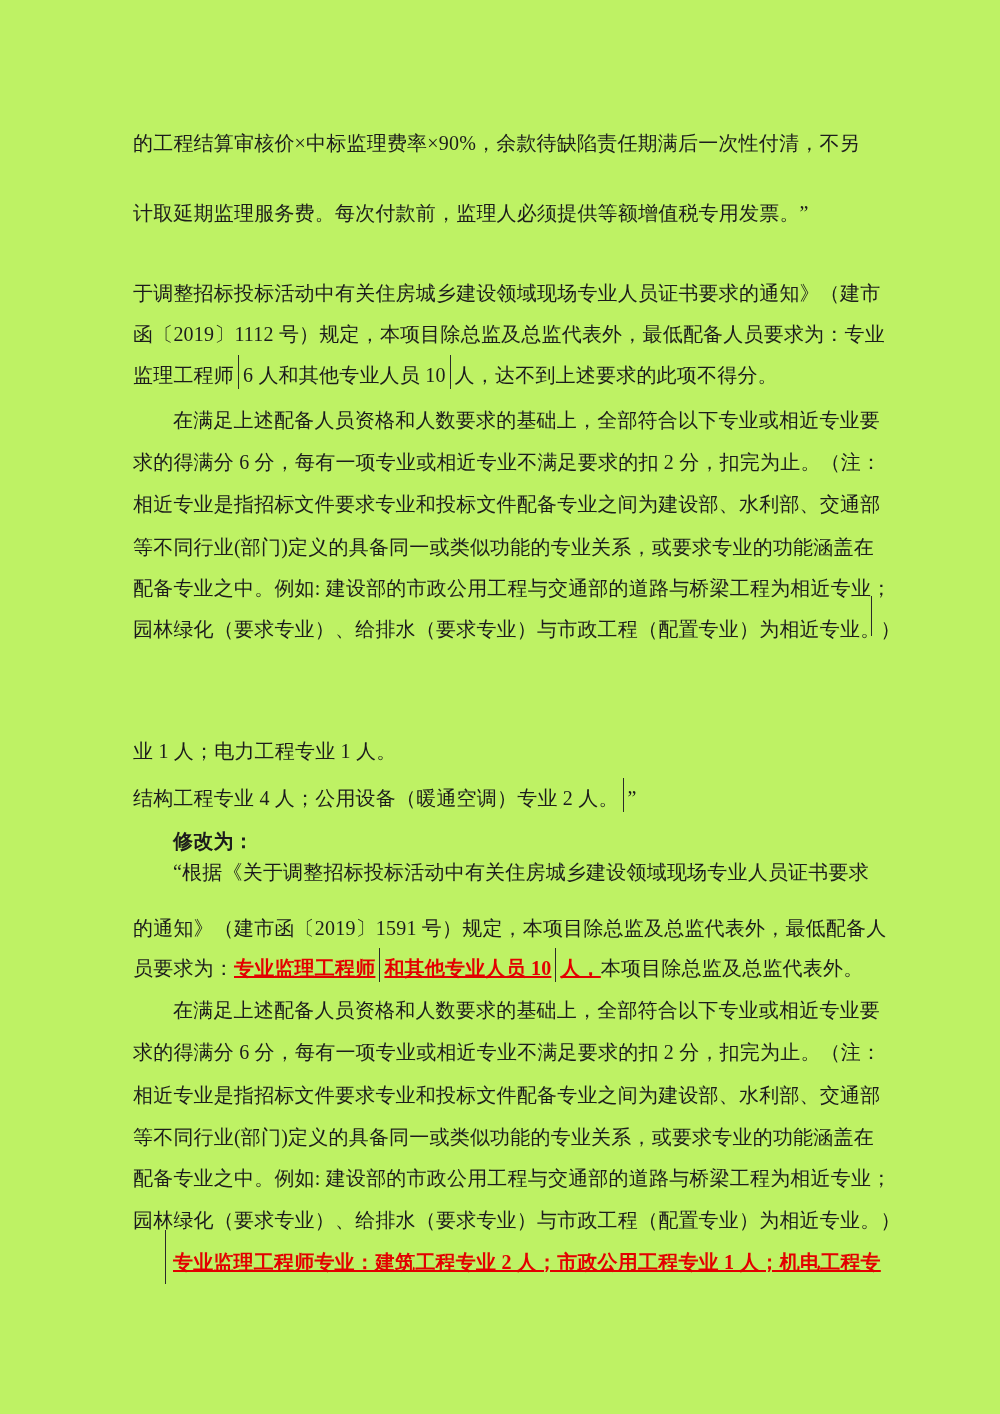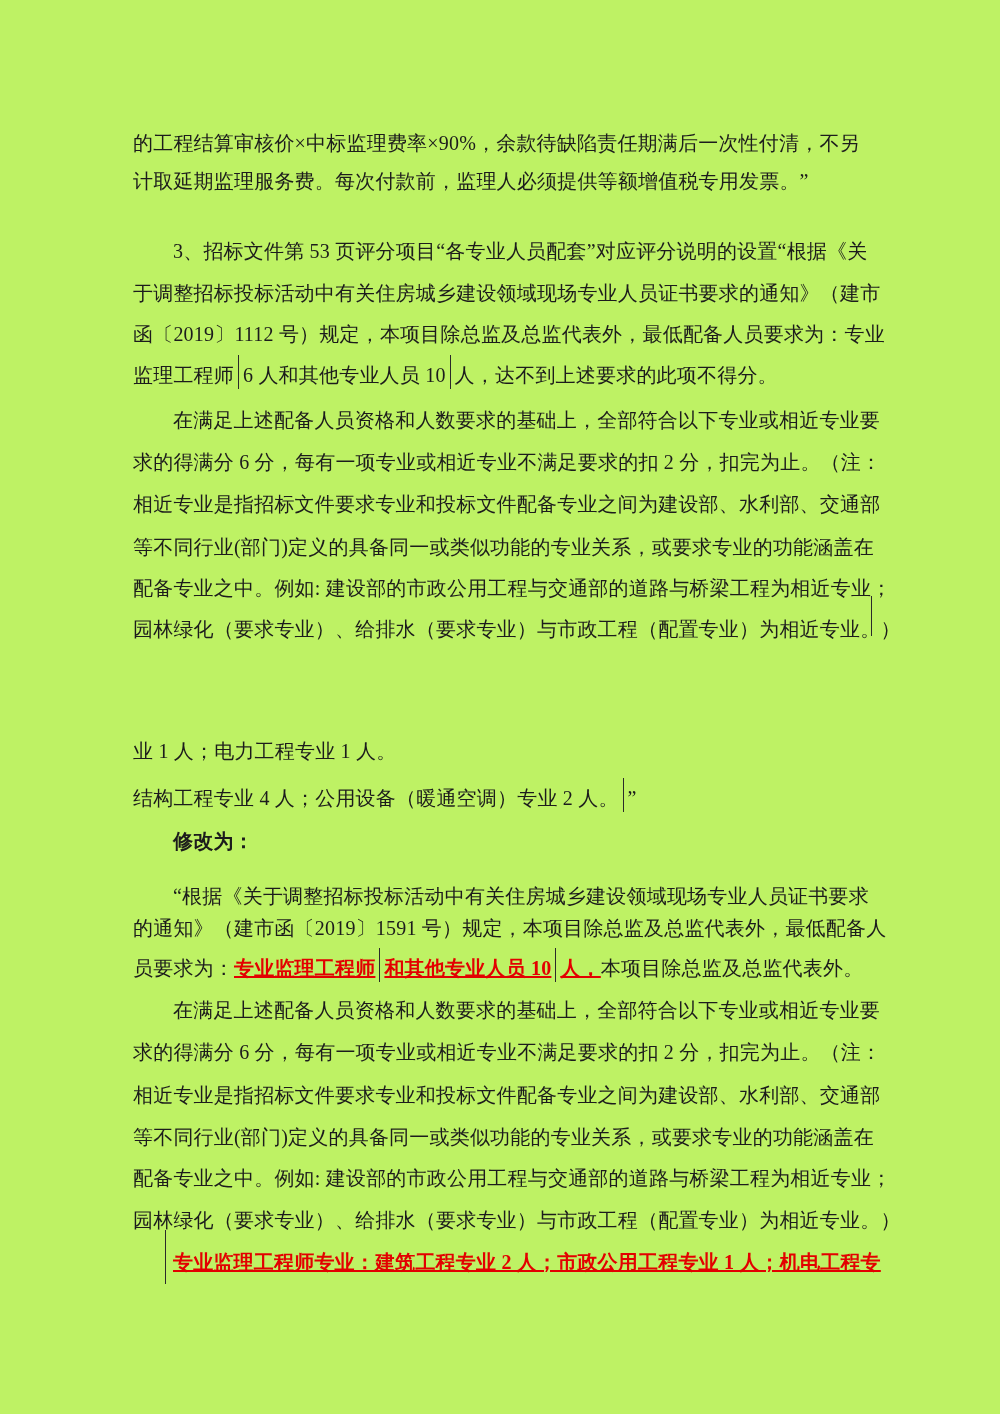--- a/index.html
+++ b/index.html
@@ -38,23 +38,22 @@
     width: 1px;
     background: #2a2a2a;
   }
 </style>
 </head>
 <body>
 
 <div class="page">
 
   <div class="line" style="top:122px">的工程结算审核价×中标监理费率×90%，余款待缺陷责任期满后一次性付清，不另</div>
-  <div class="line" style="top:160px">计取延期监理服务费。每次付款前，监理人必须提供等额增值税专用发票。”</div>
+  <div class="line" style="top:192px">计取延期监理服务费。每次付款前，监理人必须提供等额增值税专用发票。”</div>
 
-  <div class="line indent" style="top:230px">3、招标文件第 53 页评分项目“各专业人员配套”对应评分说明的设置“根据《关</div>
   <div class="line" style="top:272px">于调整招标投标活动中有关住房城乡建设领域现场专业人员证书要求的通知》（建市</div>
   <div class="line" style="top:313px">函〔2019〕1112 号）规定，本项目除总监及总监代表外，最低配备人员要求为：专业</div>
 
   <div class="line" style="top:354px">
     <span>监理工程师</span><span class="vbar"></span><span>6 人和其他专业人员 10</span><span class="vbar"></span><span>人，达不到上述要求的此项不得分。</span>
   </div>
 
   <div class="line indent" style="top:399px">在满足上述配备人员资格和人数要求的基础上，全部符合以下专业或相近专业要</div>
   <div class="line" style="top:441px">求的得满分 6 分，每有一项专业或相近专业不满足要求的扣 2 分，扣完为止。（注：</div>
   <div class="line" style="top:483px">相近专业是指招标文件要求专业和投标文件配备专业之间为建设部、水利部、交通部</div>
@@ -64,21 +63,21 @@
   <div class="vbar-abs" style="left:871px; top:596px; height:40px;"></div>
 
   <div class="line" style="top:730px">业 1 人；电力工程专业 1 人。</div>
 
   <div class="line" style="top:777px">
     <span>结构工程专业 4 人；公用设备（暖通空调）专业 2 人。</span><span class="vbar"></span><span>”</span>
   </div>
 
   <div class="line indent bold" style="top:822px">修改为：</div>
 
-  <div class="line indent" style="top:875px">“根据《关于调整招标投标活动中有关住房城乡建设领域现场专业人员证书要求</div>
+  <div class="line indent" style="top:851px">“根据《关于调整招标投标活动中有关住房城乡建设领域现场专业人员证书要求</div>
   <div class="line" style="top:907px">的通知》（建市函〔2019〕1591 号）规定，本项目除总监及总监代表外，最低配备人</div>
 
   <div class="line" style="top:947px">
     <span>员要求为：</span><span class="red">专业监理工程师</span><span class="vbar"></span><span class="red">和其他专业人员 10</span><span class="vbar"></span><span class="red">人，</span><span>本项目除总监及总监代表外。</span>
   </div>
 
   <div class="line indent" style="top:989px">在满足上述配备人员资格和人数要求的基础上，全部符合以下专业或相近专业要</div>
   <div class="line" style="top:1031px">求的得满分 6 分，每有一项专业或相近专业不满足要求的扣 2 分，扣完为止。（注：</div>
   <div class="line" style="top:1074px">相近专业是指招标文件要求专业和投标文件配备专业之间为建设部、水利部、交通部</div>
   <div class="line" style="top:1116px">等不同行业(部门)定义的具备同一或类似功能的专业关系，或要求专业的功能涵盖在</div>

